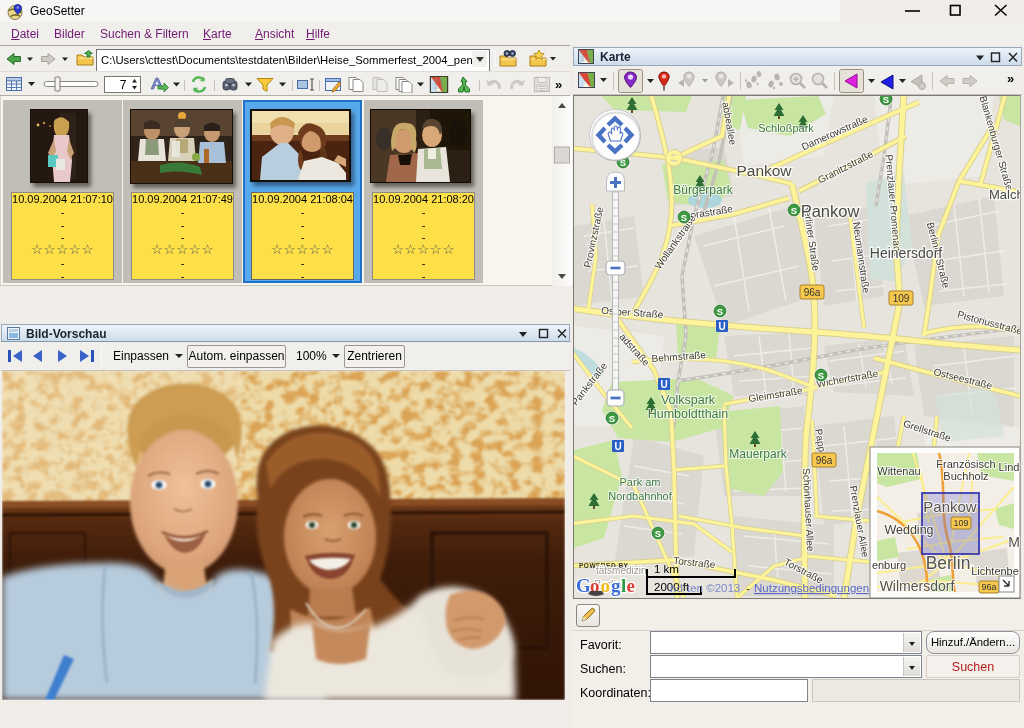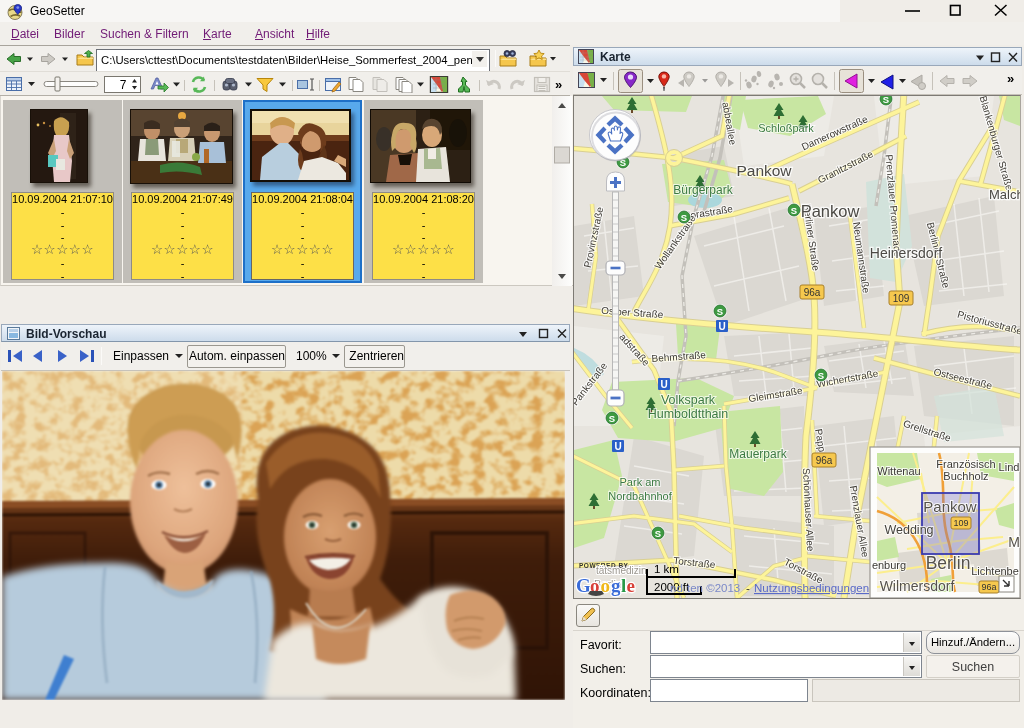--- a/index.html
+++ b/index.html
@@ -30,21 +30,21 @@
 #belowphoto { left:0px; top:700px; width:570px; height:28px; background:#f0ede8; }
 
 #karteTitle { left:573px; top:47px; width:449px; height:19px; background:linear-gradient(#eef4fa,#cddceb); border:1px solid #99a8ba; }
 #karteTb { left:573px; top:66px; width:449px; height:29px; background:#f1efeb; border-bottom:1px solid #c6c2ba; }
 #map { left:573px; top:95px; width:448px; height:504px; border:1px solid #7d7a74; border-right:1px solid #a9a59d; overflow:hidden; background:#e6e3de; }
 #mapform { left:573px; top:600px; width:451px; height:128px; background:#f2efe9; }
 .combo { position:absolute; background:#fff; border:1px solid #7e858f; }
 .combo .arrowbtn { position:absolute; right:1px; top:1px; bottom:1px; width:17px; background:linear-gradient(#f6f5f3,#dedcd7); border-left:1px solid #c9c6c0; }
 .tri { position:absolute; width:0; height:0; }
 .formlabel { position:absolute; font-size:12.5px; color:#000; }
-.tbbtn { position:absolute; border:1px solid #9a978f; border-radius:2px; background:#f3f1ed; font-size:12px; text-align:right; color:#000; }
+.tbbtn { position:absolute; border:1px solid #9a978f; border-radius:2px; background:#f3f1ed; font-size:12px; text-align:center; color:#000; }
 </style>
 </head>
 <body>
 <div id="app">
   <div id="titlebar" class="abs">
     <svg class="abs" style="left:7px;top:3px" width="17" height="17" viewBox="0 0 17 17">
       <circle cx="8" cy="9.5" r="7" fill="#e8d88a" stroke="#6a6140" stroke-width="0.8"></circle>
       <path d="M2 7.5 Q6 5 9 7.5 T14.5 9" stroke="#7a6a30" stroke-width="1.6" fill="none"></path>
       <path d="M3.5 13.5 Q8 10.5 13 13" stroke="#7a6a30" stroke-width="1.6" fill="none"></path>
       <path d="M10.8 1.5 C8.2 1.5 7 3.4 7 5 C7 7.4 10.8 11.5 10.8 11.5 C10.8 11.5 14.6 7.4 14.6 5 C14.6 3.4 13.4 1.5 10.8 1.5 Z" fill="#2838c8" stroke="#101878" stroke-width="0.7"></path>
@@ -850,18 +850,18 @@
     <div class="combo" style="left:77px;top:31px;width:272px;height:23px">
       <div class="arrowbtn"></div>
       <div class="tri" style="right:6px;top:10px;border-left:3.5px solid transparent;border-right:3.5px solid transparent;border-top:4.5px solid #222"></div>
     </div>
     <div class="abs" style="left:353px;top:31px;width:94px;height:23px;border:1px solid #8e9299;border-radius:8px;background:linear-gradient(#fdfdfc,#e9e6e1);font-size:11.3px;text-align:center;line-height:21px">Hinzuf./Ändern...</div>
     <span class="formlabel" style="left:7px;top:62px">Suchen:</span>
     <div class="combo" style="left:77px;top:55px;width:272px;height:23px">
       <div class="arrowbtn"></div>
       <div class="tri" style="right:6px;top:10px;border-left:3.5px solid transparent;border-right:3.5px solid transparent;border-top:4.5px solid #222"></div>
     </div>
-    <div class="abs" style="left:353px;top:55px;width:94px;height:23px;border:1px solid #d4d0c8;border-radius:2px;background:#f4f1ec;font-size:12.5px;text-align:center;line-height:22px;color:#404040">Suchen</div>
+    <div class="abs" style="left:353px;top:55px;width:94px;height:23px;border:1px solid #d4d0c8;border-radius:2px;background:#f4f1ec;font-size:12.5px;text-align:center;line-height:22px;color:#b91c1c">Suchen</div>
     <span class="formlabel" style="left:7px;top:86px">Koordinaten:</span>
     <div class="abs" style="left:77px;top:79px;width:158px;height:23px;background:#fff;border:1px solid #7e858f"></div>
     <div class="abs" style="left:239px;top:79px;width:208px;height:23px;background:#edeae4;border:1px solid #c9c5bd"></div>
   </div>
 </div>
 
 </body></html>

